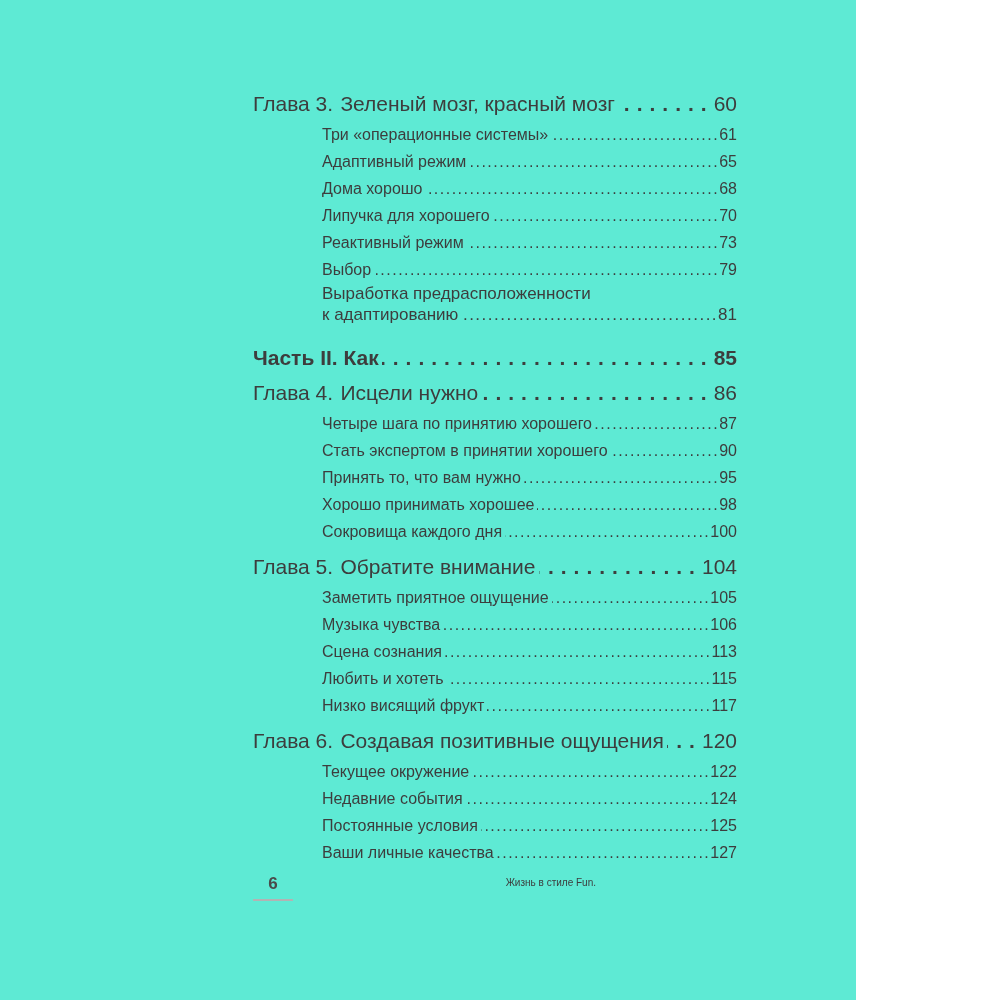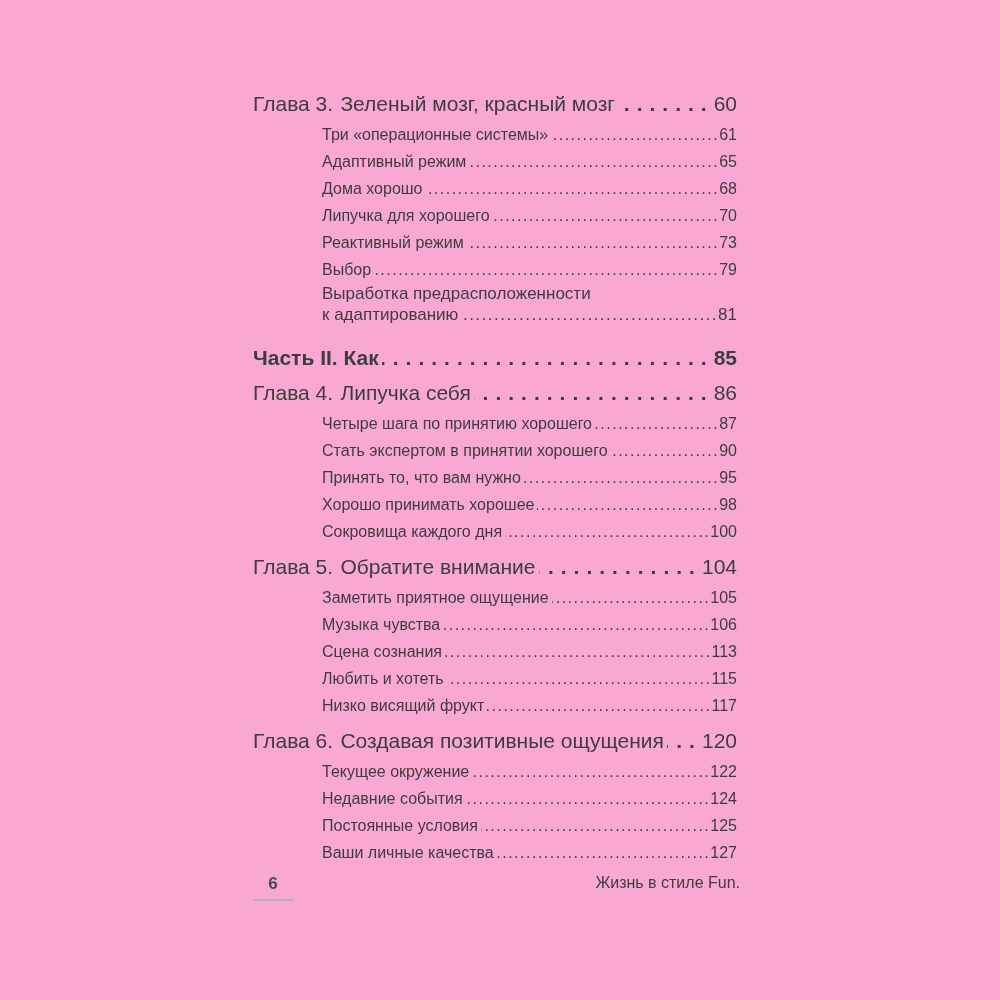--- a/index.html
+++ b/index.html
@@ -3,23 +3,23 @@
 <meta charset="utf-8">
 <style>
   html, body {
     margin: 0;
     padding: 0;
     background: #ffffff;
     font-family: "Liberation Sans", sans-serif;
   }
   .page {
     position: relative;
-    width: 1000px;
+    width: 856px;
     height: 1000px;
-    background: #f9a8d4;
+    background: #5eead4;
     overflow: hidden;
     color: #3d3d3d;
   }
   .toc {
     position: absolute;
     left: 253px;
     top: 90px;
     width: 484px;
   }
   .row {
@@ -76,21 +76,21 @@
     font-weight: 700;
     color: #4a4a4a;
   }
   .footer-rule {
     border-top: 2px solid #b3b3b3;
     margin-top: 5px;
     width: 40px;
   }
   .running-title {
     text-align: center;
-    font-size: 16px;
+    font-size: 10px;
     line-height: 18.5px;
     color: #3d3d3d;
   }
 </style>
 </head>
 <body>
 
 <div class="page">
   <div class="toc">
 
@@ -142,21 +142,21 @@
     </div>
 
     <div class="row part">
       <span>Часть II. Как</span>
       <span class="leader sparse"></span>
       <span class="pagenum">85</span>
     </div>
 
     <div class="row chapter gap">
       <span class="prefix">Глава 4.</span>
-      <span class="bold">Липучка себя</span>
+      <span class="bold">Исцели нужно</span>
       <span class="leader sparse"></span>
       <span class="pagenum bold">86</span>
     </div>
     <div class="row item">
       <span>Четыре шага по принятию хорошего</span>
       <span class="leader"></span>
       <span class="pagenum">87</span>
     </div>
     <div class="row item">
       <span>Стать экспертом в принятии хорошего</span>

